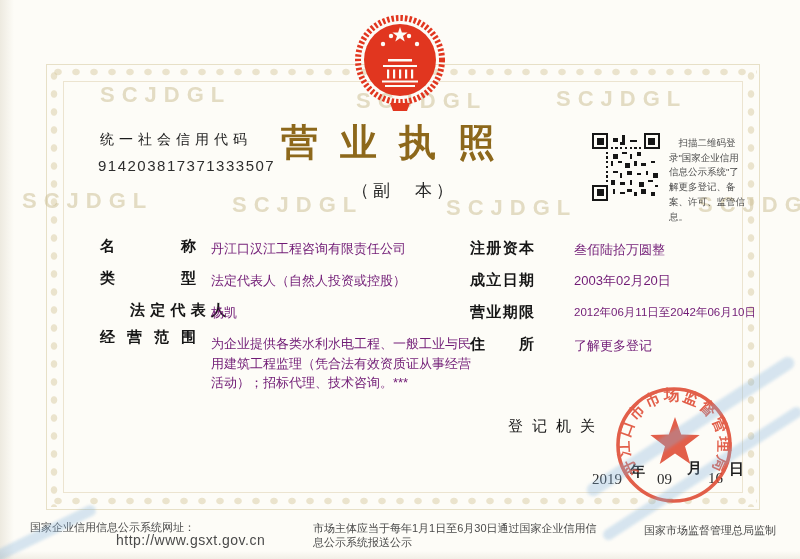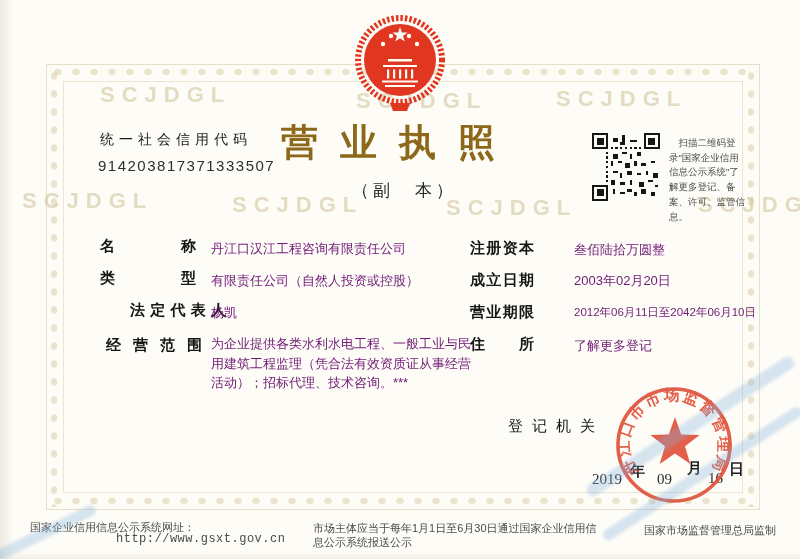--- a/index.html
+++ b/index.html
@@ -45,21 +45,21 @@
   .qr{left:592px;top:133px;z-index:4;}
   .qr-caption{left:669px;top:136px;width:78px;font-size:9.5px;line-height:1.55;color:#4a4a4a;z-index:4;}
 
   
   .f-label{font-size:15px;font-weight:bold;color:#161616;text-align:justify;text-align-last:justify;z-index:4;}
   .f-label-l{left:100px;width:96px;}
   .f-label-r{left:470px;width:64px;}
   .f-value{font-size:13px;color:#701a75;font-family:Liberation Sans, sans-serif;z-index:4;margin-left:32px;}
   .f-value-l{left:179px;width:272px;line-height:1.5;}
   .f-value-r{left:542px;width:215px;}
-  .rowL1{top:237px;} .rowL2{top:269px;} .rowL3{top:301px;margin-left:30px;} .rowL4{top:336px;margin-left:6px;}
+  .rowL1{top:237px;} .rowL2{top:269px;} .rowL3{top:301px;margin-left:30px;} .rowL4{top:328px;}
   .vL1{top:239px;} .vL2{top:271px;} .vL3{top:303px;} .vL4{top:334px;}
   .rowR1{top:239px;} .rowR2{top:271px;} .rowR3{top:303px;} .rowR4{top:335px;}
   .vR1{top:241px;} .vR2{top:272px;} .vR3{top:305px;font-size:11.5px;} .vR4{top:337px;}
 
   
   .reg-label{left:508px;top:417px;font-size:15px;font-weight:normal;color:#161616;letter-spacing:9px;z-index:4;}
   .date-num{font-family:"Liberation Serif",serif;font-size:15px;color:#2c2c2c;z-index:4;}
   .date-unit{font-size:15px;font-weight:bold;color:#1c1c1c;z-index:4;}
   .d-year{left:592px;top:471px;} .u-year{left:630px;top:462px;}
   .d-month{left:657px;top:471px;} .u-month{left:687px;top:459px;}
@@ -69,21 +69,21 @@
 
   
   .bwm{background:rgba(130,178,220,.32);border-radius:8px;filter:blur(1.5px);z-index:6;}
   .bwm1{left:568px;top:420px;width:245px;height:13px;transform:rotate(-33deg);}
   .bwm2{left:585px;top:468px;width:235px;height:11px;transform:rotate(-33deg);}
   .bwm3{left:-14px;top:528px;width:115px;height:11px;transform:rotate(-26deg);}
 
   
   .ft{color:#4a4a4a;z-index:4;}
   .ft-left-label{left:30px;top:520px;font-size:11px;}
-  .ft-left-url{left:116px;top:532px;font-size:12px;font-family:Liberation Mono, monospace;letter-spacing:.5px;text-align:right;}
+  .ft-left-url{left:116px;top:532px;font-size:14px;font-family:Liberation Sans, sans-serif;letter-spacing:.5px;text-align:right;}
   .ft-mid{left:313px;top:521px;width:294px;font-size:11px;line-height:1.3;}
   .ft-right{left:644px;top:523px;font-size:11px;}
 </style>
 </head>
 <body>
 
 <div class="abs paper-edge-left"></div>
 <div class="abs paper-edge-bottom"></div>
 
 <div class="abs frame">
@@ -189,21 +189,21 @@
         <rect x="25" y="25" width="2" height="2"></rect>
         <rect x="27" y="22" width="1" height="1"></rect>
     </g>
   </svg>
 </div>
 <div class="abs qr-caption">　扫描二维码登录"国家企业信用信息公示系统"了解更多登记、备案、许可、监管信息。</div>
 
 <div class="abs f-label f-label-l rowL1">名称</div>
 <div class="abs f-value f-value-l vL1">丹江口汉江工程咨询有限责任公司</div>
 <div class="abs f-label f-label-l rowL2">类型</div>
-<div class="abs f-value f-value-l vL2">有限责任公司（自然人投资或控股）</div>
+<div class="abs f-value f-value-l vL2">法定代表人（自然人投资或控股）</div>
 <div class="abs f-label f-label-l rowL3">法定代表人</div>
 <div class="abs f-value f-value-l vL3">杨凯</div>
 <div class="abs f-label f-label-l rowL4">经营范围</div>
 <div class="abs f-value f-value-l vL4">为企业提供各类水利水电工程、一般工业与民用建筑工程监理（凭合法有效资质证从事经营活动）；招标代理、技术咨询。***</div>
 
 <div class="abs f-label f-label-r rowR1">注册资本</div>
 <div class="abs f-value f-value-r vR1">叁佰陆拾万圆整</div>
 <div class="abs f-label f-label-r rowR2">成立日期</div>
 <div class="abs f-value f-value-r vR2">2003年02月20日</div>
 <div class="abs f-label f-label-r rowR3">营业期限</div>

